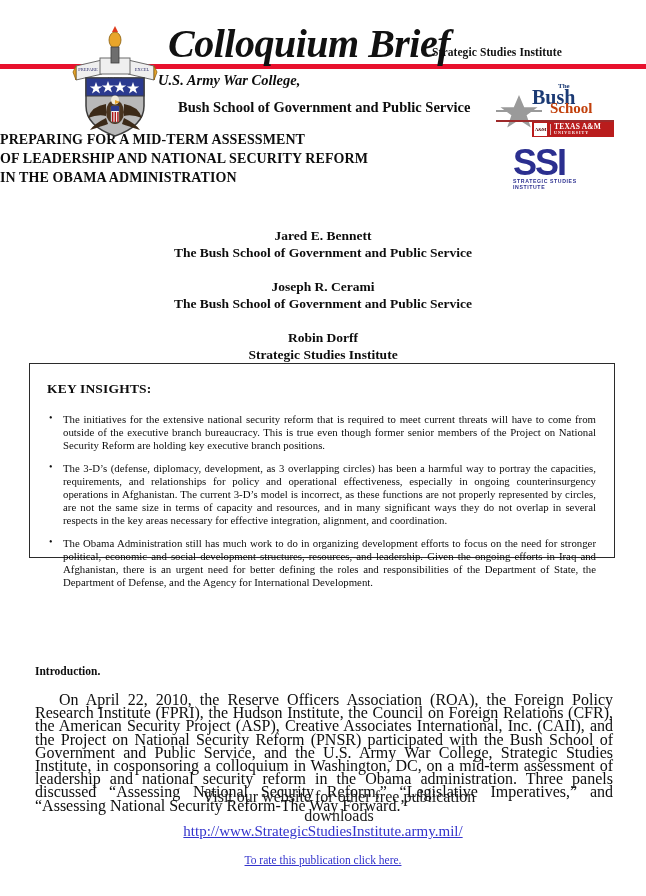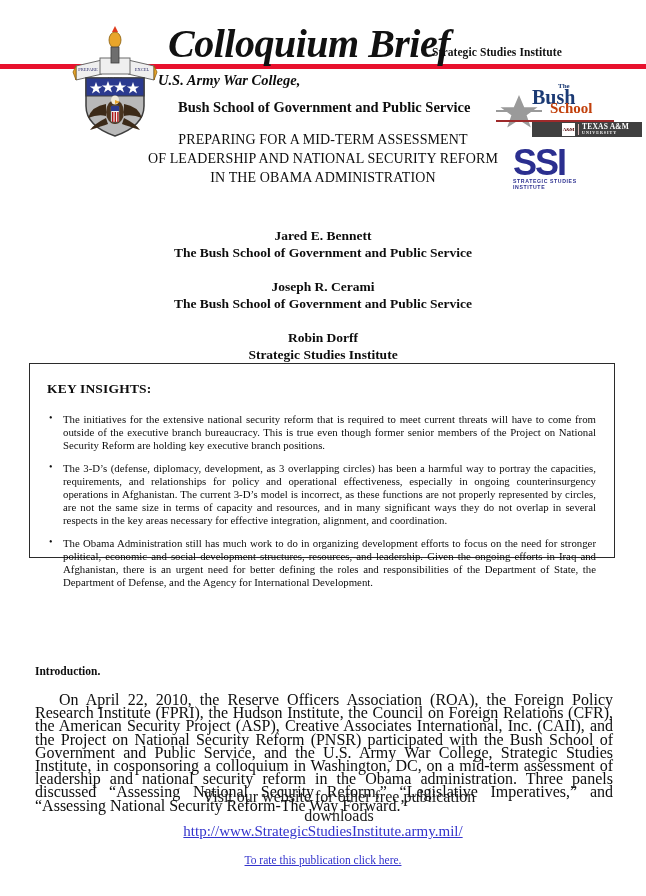--- a/index.html
+++ b/index.html
@@ -144,26 +144,25 @@
     width: 118px;
     height: 2px;
     background: #9e2a2b;
   }
   .tamu-bar {
     position: absolute;
     left: 36px;
     top: 40px;
     width: 82px;
     height: 15px;
-    background: #404040;
+    background: #b91c1c;
     color: #ffffff;
     font-family: "Liberation Serif", serif;
     display: flex;
     align-items: center;
-    padding-left: 28px;
   }
   .tamu-seal {
     width: 13px;
     height: 13px;
     margin-left: 2px;
     background: #ffffff;
     color: #500000;
     font-size: 5px;
     font-weight: bold;
     text-align: center;
@@ -213,22 +212,22 @@
     letter-spacing: 0.6px;
     margin-top: -1px;
   }
 
   
   .doc-title {
     position: absolute;
     left: 0;
     top: 130px;
     width: 646px;
-    text-align: center;
-    font-weight: normal;
+    text-align: left;
+    font-weight: bold;
     font-size: 14px;
     line-height: 19px;
     letter-spacing: 0.1px;
     z-index: 2;
   }
 
   
   .authors {
     position: absolute;
     left: 0;

